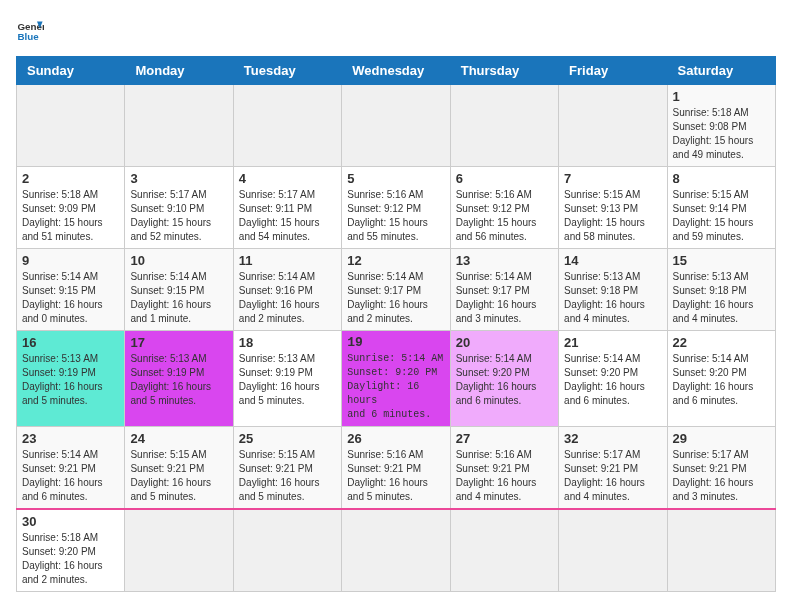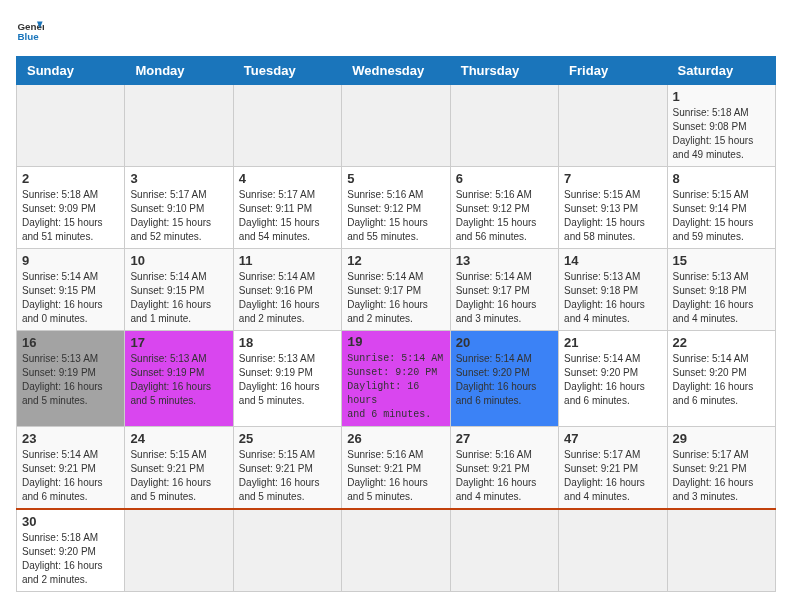--- a/index.html
+++ b/index.html
@@ -75,21 +75,21 @@
     }
     .day-info {
       font-size: 10px;
       color: #333;
       line-height: 1.4;
     }
     .empty-cell {
       background: #f0f0f0 !important;
     }
     .last-row td {
-      border-top: 2px solid #c2410c;
+      border-top: 2px solid #ec4899;
     }
   </style>
 </head>
 <body>
 
 <div class="header-area">
   <div class="logo">
     <svg class="logo-icon" viewBox="0 0 40 40">
       <text x="2" y="20" font-size="14" font-weight="bold" fill="#333" font-family="Arial">General</text>
       <text x="2" y="34" font-size="14" font-weight="bold" fill="#1a75bb" font-family="Arial">Blue</text>
@@ -230,21 +230,21 @@
         </td>
         <td style="background: rgb(249, 249, 249); margin-top: 28px;">
           <span class="day-number">15</span>
           <div class="day-info" style="white-space: pre-line;">Sunrise: 5:13 AM
 Sunset: 9:18 PM
 Daylight: 16 hours
 and 4 minutes.</div>
         </td>
       </tr>
       <tr>
-        <td style="background: #a3a3a3;">
+        <td style="background: #5eead4;">
           <span class="day-number">16</span>
           <div class="day-info" style="white-space: pre-line;">Sunrise: 5:13 AM
 Sunset: 9:19 PM
 Daylight: 16 hours
 and 5 minutes.</div>
         </td>
         <td style="background: #d946ef;">
           <span class="day-number">17</span>
           <div class="day-info" style="white-space: pre-line;">Sunrise: 5:13 AM
 Sunset: 9:19 PM
@@ -258,21 +258,21 @@
 Daylight: 16 hours
 and 5 minutes.</div>
         </td>
         <td style="background: #d946ef; font-family: Liberation Mono, monospace;">
           <span class="day-number">19</span>
           <div class="day-info" style="white-space: pre-line;">Sunrise: 5:14 AM
 Sunset: 9:20 PM
 Daylight: 16 hours
 and 6 minutes.</div>
         </td>
-        <td style="background: #3b82f6;">
+        <td style="background: #f0abfc;">
           <span class="day-number">20</span>
           <div class="day-info" style="white-space: pre-line;">Sunrise: 5:14 AM
 Sunset: 9:20 PM
 Daylight: 16 hours
 and 6 minutes.</div>
         </td>
         <td style="background: rgb(255, 255, 255);">
           <span class="day-number">21</span>
           <div class="day-info" style="white-space: pre-line;">Sunrise: 5:14 AM
 Sunset: 9:20 PM
@@ -317,21 +317,21 @@
 and 5 minutes.</div>
         </td>
         <td style="background: rgb(249, 249, 249);">
           <span class="day-number">27</span>
           <div class="day-info" style="white-space: pre-line;">Sunrise: 5:16 AM
 Sunset: 9:21 PM
 Daylight: 16 hours
 and 4 minutes.</div>
         </td>
         <td style="background: rgb(249, 249, 249);">
-          <span class="day-number">47</span>
+          <span class="day-number">32</span>
           <div class="day-info" style="white-space: pre-line;">Sunrise: 5:17 AM
 Sunset: 9:21 PM
 Daylight: 16 hours
 and 4 minutes.</div>
         </td>
         <td style="background: rgb(249, 249, 249);">
           <span class="day-number">29</span>
           <div class="day-info" style="white-space: pre-line;">Sunrise: 5:17 AM
 Sunset: 9:21 PM
 Daylight: 16 hours

